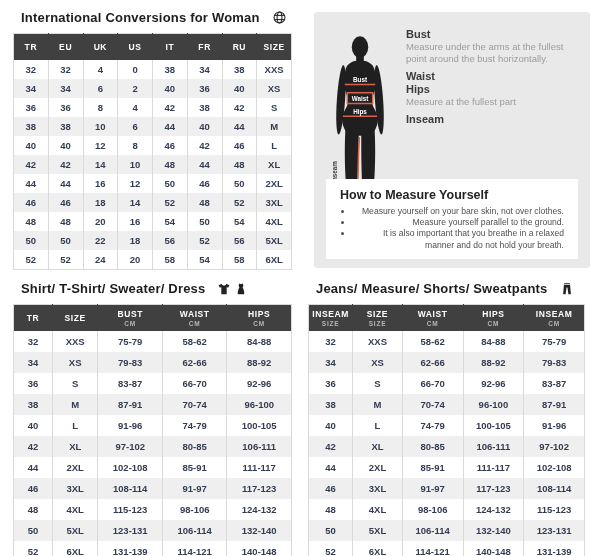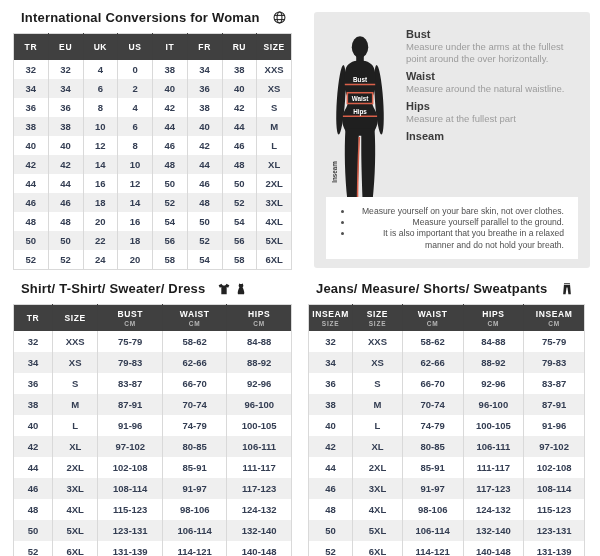--- a/index.html
+++ b/index.html
@@ -215,29 +215,29 @@
       <g fill="#ffffff" font-size="10" font-weight="bold" text-anchor="middle" font-family="Liberation Sans, sans-serif">
         <text x="60" y="76">Bust</text>
         <text x="60" y="106">Waist</text>
         <text x="60" y="126">Hips</text>
       </g>
       <text x="24" y="218" fill="#3c3c3c" font-size="10" font-weight="bold" text-anchor="middle" transform="rotate(-90 24 218)" font-family="Liberation Sans, sans-serif">Inseam</text>
     </svg>
 
     <div class="panel-text">
       <div class="mp-title">Bust</div>
-      <div class="mp-body">Measure under the arms at the fullest point around the over horizontally.</div>
+      <div class="mp-body">Measure under the arms at the fullest point around the bust horizontally.</div>
       <div class="mp-title">Waist</div>
-      <div class="mp-body">Measure around the natural waistline.</div>
       <div class="mp-title">Hips</div>
       <div class="mp-body">Measure at the fullest part</div>
       <div class="mp-title">Inseam</div>
     </div>
 
     <div class="how-card">
+      <div class="how-title">How to Measure Yourself</div>
       <ul>
         <li>Measure yourself on your bare skin, not over clothes.</li>
         <li>Measure yourself parallel to the ground.</li>
         <li>It is also important that you breathe in a relaxed manner and do not hold your breath.</li>
       </ul>
     </div>
   </div>
 
   <div class="block-shirt">
     <div class="section-title">

